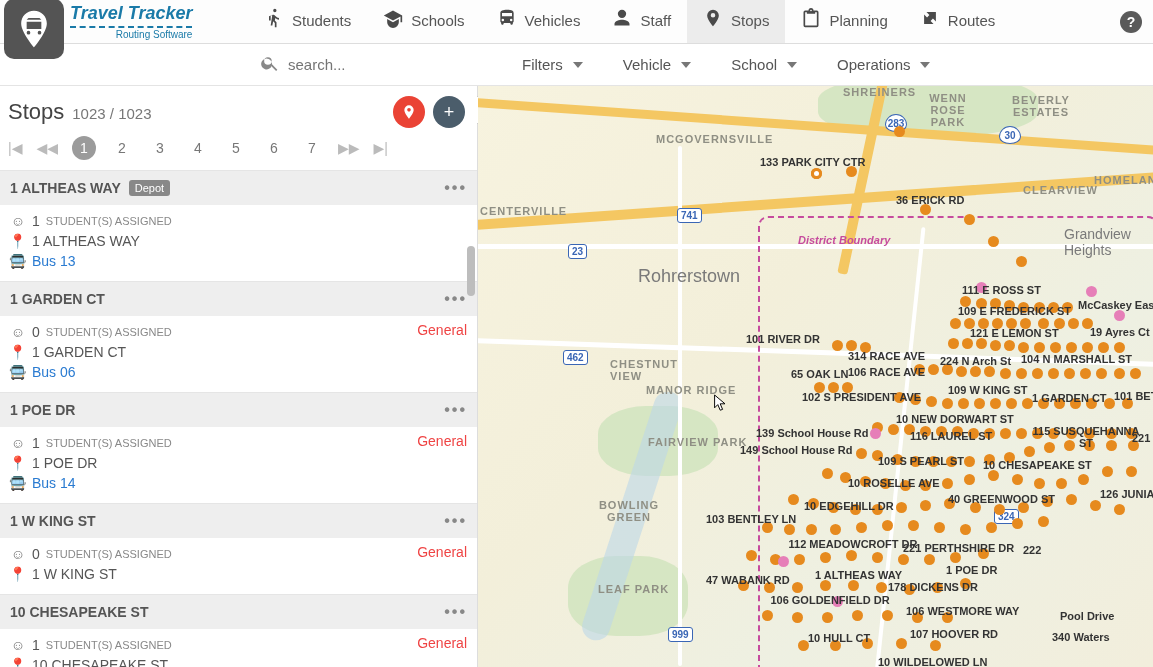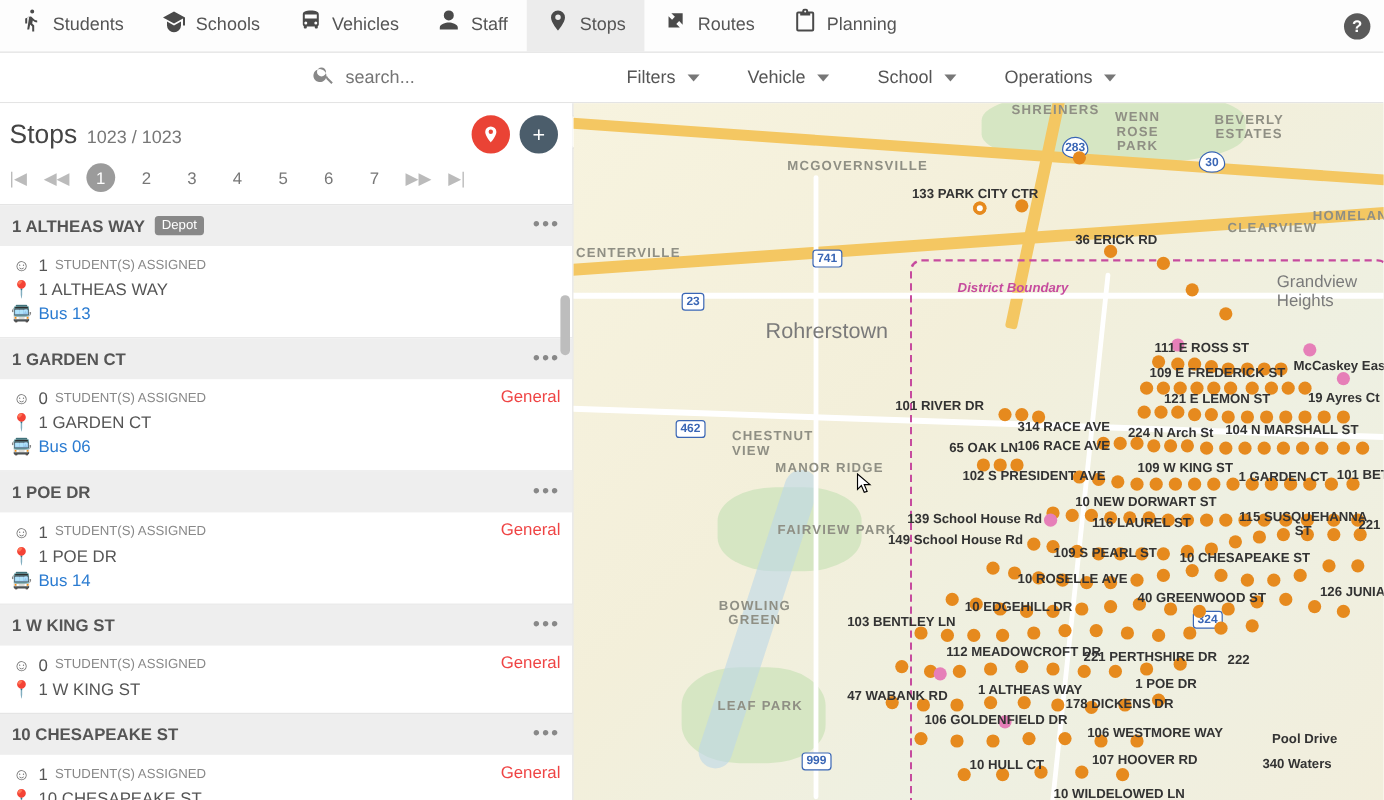--- a/index.html
+++ b/index.html
@@ -80,20 +80,31 @@
   .cursor { position:absolute; width:16px; height:22px; left:235px; top:306px; }
   .cursor::before { content:""; position:absolute; width:0; height:0; border-left:2px solid #000; border-bottom:2px solid transparent; border-top:14px solid transparent; transform:rotate(-35deg); }
   
   
   .mi svg { width:20px; height:20px; fill:#4a4a4a; }
 </style>
 </head>
 <body>
 
 <div class="topbar">
+  <div class="logo">
+    <div class="logo-badge">
+      <svg viewBox="0 0 24 24">
+          <path fill="#fff" d="M12 2C8 2 5 5 5 9c0 5 7 13 7 13s7-8 7-13c0-4-3-7-7-7zm-4 6h8v4H8V8zm1-2h6l1 1H8l1-1zM9 13a1 1 0 110 2 1 1 0 010-2zm6 0a1 1 0 110 2 1 1 0 010-2z"></path>
+        </svg>
+    </div>
+    <div class="logo-text">
+      <span class="logo-title">Travel Tracker</span>
+      <span class="logo-sub">Routing Software</span>
+    </div>
+  </div>
   <div class="nav" id="nav">
       <div class="nav-item">
         <span class="mi"><svg viewBox="0 0 24 24">
             <path d="M13 5a2 2 0 10-2-2 2 2 0 002 2zm-3 16l1-5 2 2v5h2v-6l-2-2 .6-3A7 7 0 0018 14v-2a5 5 0 01-4-2l-1-1a2 2 0 00-2-1l-5 2v5h2V9l2-.8L8 21z"></path>
           </svg></span>
         <span>Students</span>
       </div>
       <div class="nav-item">
         <span class="mi"><svg viewBox="0 0 24 24">
             <path d="M12 3L1 9l11 6 9-4.9V17h2V9L12 3zM5 13.2V17a7 7 0 0014 0v-3.8l-7 3.8-7-3.8z"></path>
@@ -113,29 +124,29 @@
         <span>Staff</span>
       </div>
       <div class="nav-item active">
         <span class="mi"><svg viewBox="0 0 24 24">
             <path d="M12 2a7 7 0 00-7 7c0 5 7 13 7 13s7-8 7-13a7 7 0 00-7-7zm0 9.5A2.5 2.5 0 1112 6a2.5 2.5 0 010 5.5z"></path>
           </svg></span>
         <span>Stops</span>
       </div>
       <div class="nav-item">
         <span class="mi"><svg viewBox="0 0 24 24">
+            <path d="M19 3h-4a3 3 0 00-6 0H5a2 2 0 00-2 2v16a2 2 0 002 2h14a2 2 0 002-2V5a2 2 0 00-2-2zm-7-1a1 1 0 11-1 1 1 1 0 011-1zm7 19H5V5h2v2h10V5h2z"></path>
+          </svg></span>
+        <span>Planning</span>
+      </div>
+      <div class="nav-item">
+        <span class="mi"><svg viewBox="0 0 24 24">
             <path d="M12 2l-8 8h5v4H4l8 8 8-8h-5v-4h5z" transform="rotate(45 12 12)"></path>
           </svg></span>
         <span>Routes</span>
-      </div>
-      <div class="nav-item">
-        <span class="mi"><svg viewBox="0 0 24 24">
-            <path d="M19 3h-4a3 3 0 00-6 0H5a2 2 0 00-2 2v16a2 2 0 002 2h14a2 2 0 002-2V5a2 2 0 00-2-2zm-7-1a1 1 0 11-1 1 1 1 0 011-1zm7 19H5V5h2v2h10V5h2z"></path>
-          </svg></span>
-        <span>Planning</span>
       </div>
     </div>
   <div class="help">
       <div class="help-circle">?</div>
     </div>
 </div>
 
 <div class="filterbar">
   <div class="search-wrap">
     <span class="mi"><svg viewBox="0 0 24 24">

